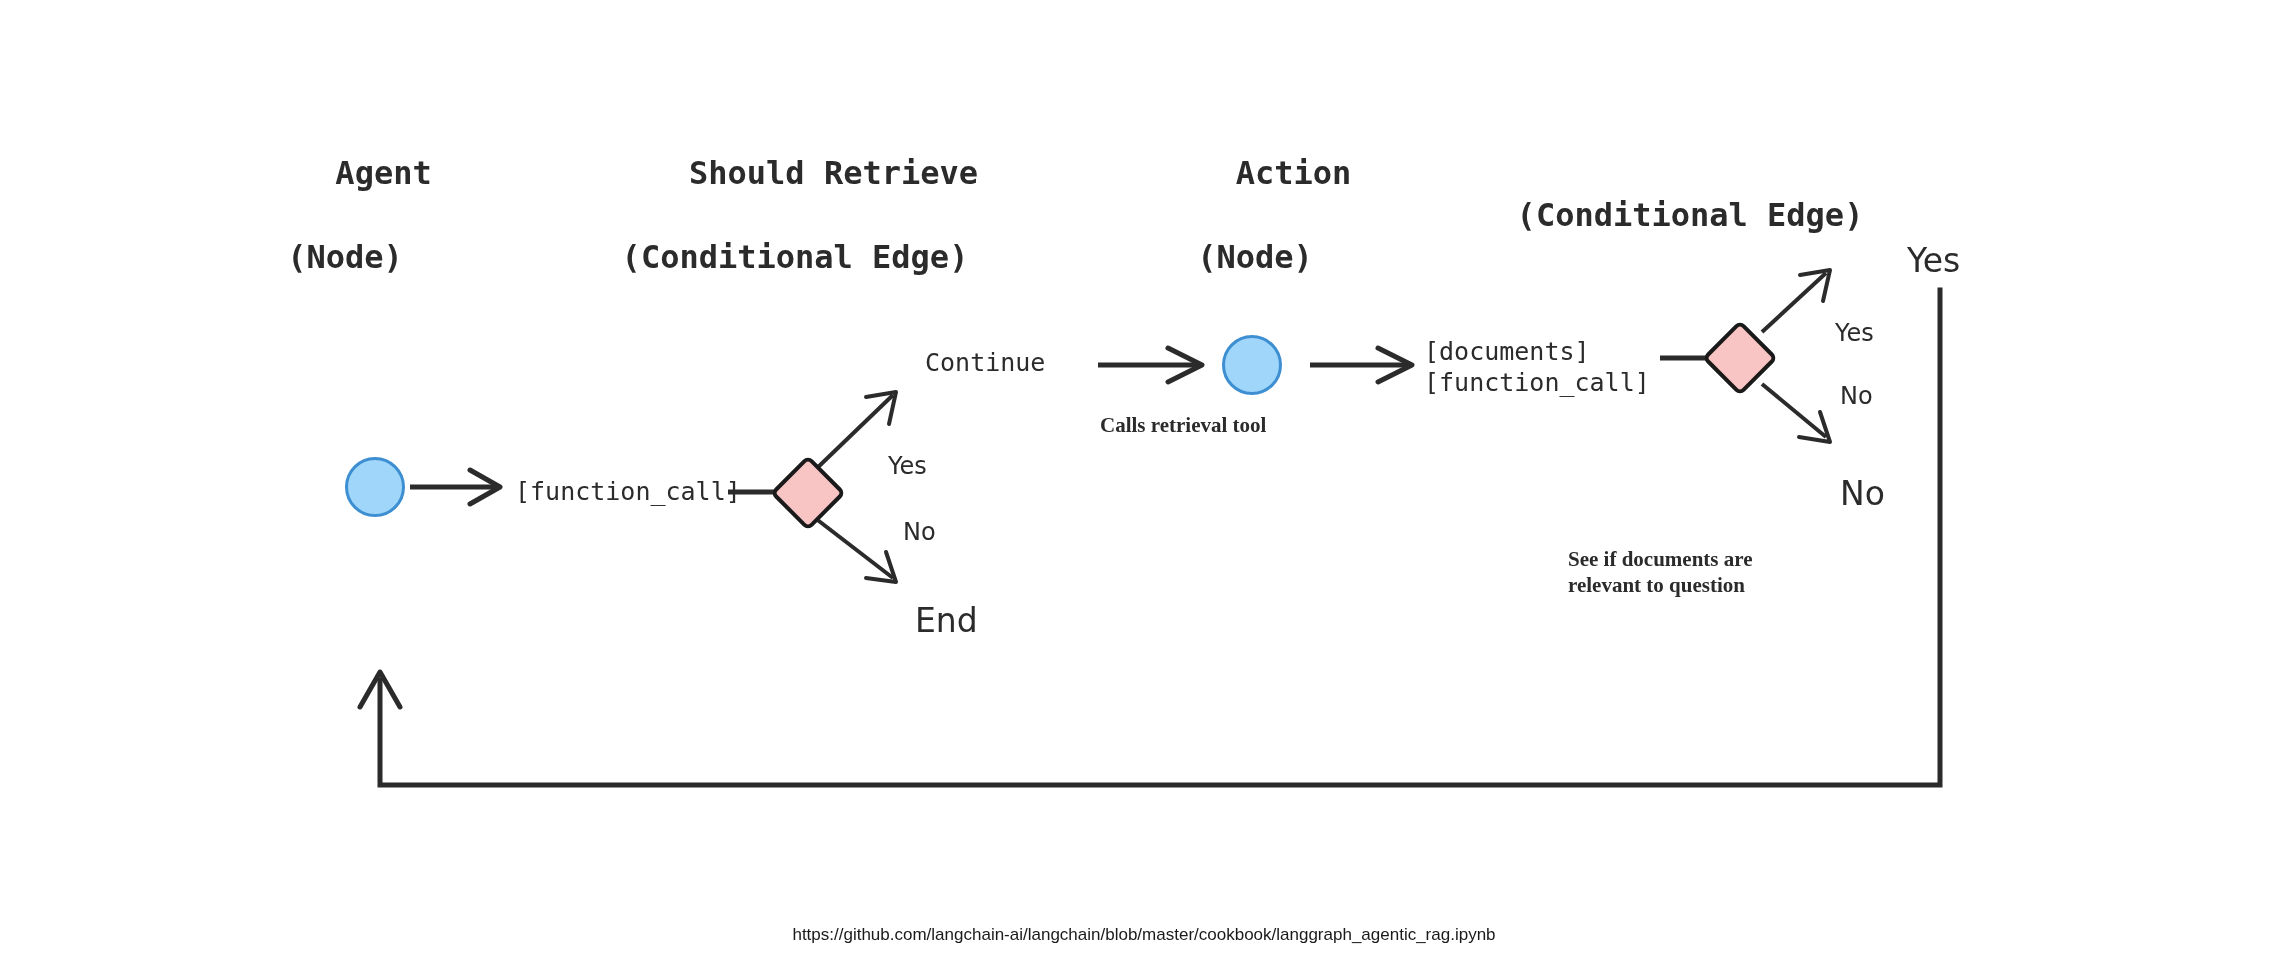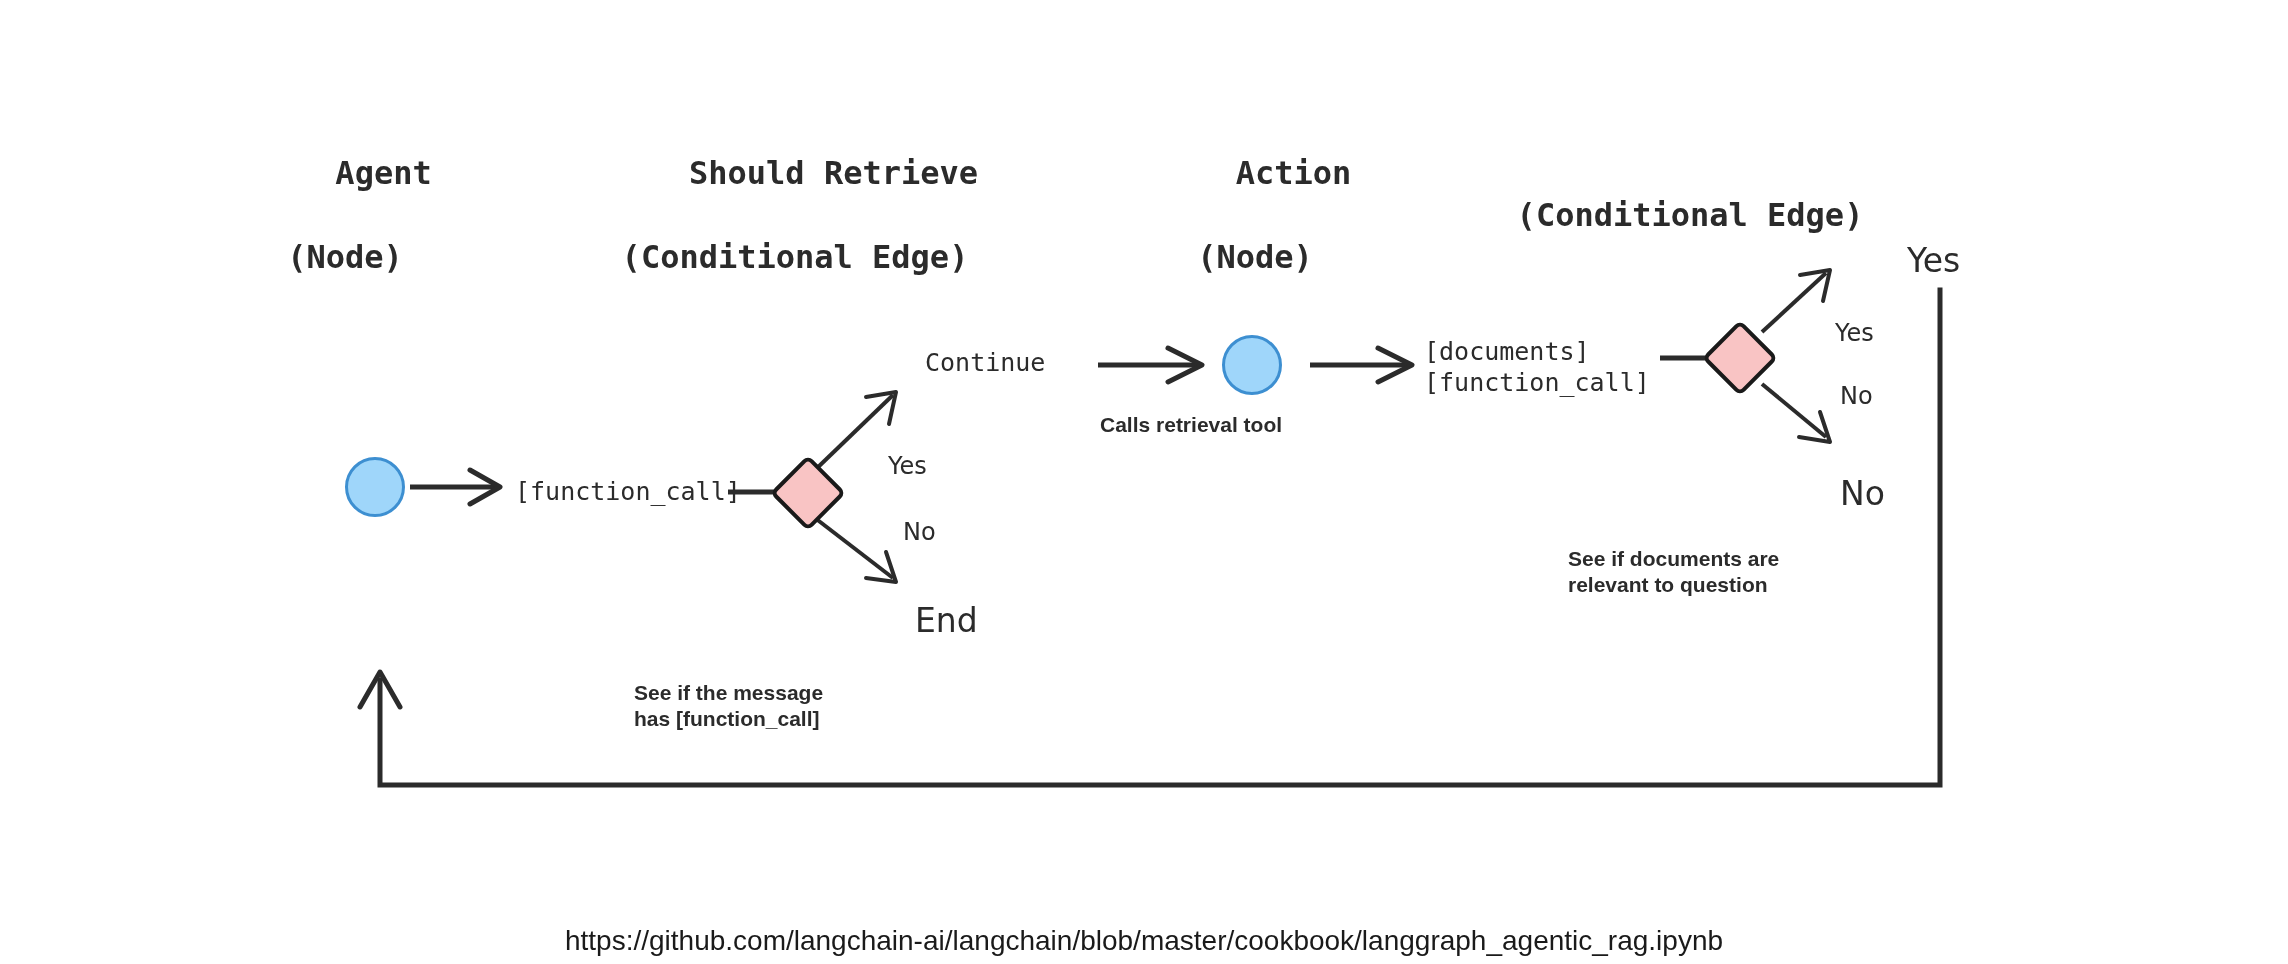--- a/index.html
+++ b/index.html
@@ -54,21 +54,21 @@
   .mono-label {
     position: absolute;
     font-family: "DejaVu Sans Mono", monospace;
     font-size: 25px;
     line-height: 31px;
     color: #2b2b2b;
     white-space: pre;
   }
   .mono-small {
     position: absolute;
-    font-family: Liberation Sans, sans-serif;
+    font-family: Liberation Serif, serif;
     font-weight: bold;
     font-size: 21px;
     line-height: 26px;
     color: #2b2b2b;
     white-space: pre;
   }
   .sans-label {
     position: absolute;
     font-family: "DejaVu Sans", sans-serif;
     font-size: 24px;
@@ -95,21 +95,21 @@
     pointer-events: none;
   }
 
   
   .footer-url {
     position: absolute;
     left: 0;
     right: 0;
     text-align: center;
     font-family: "Liberation Sans", sans-serif;
-    font-size: 28px;
+    font-size: 17px;
     color: #1a1a1a;
   }
 </style>
 </head>
 <body>
 
 <div id="canvas">
 
   <svg id="wires" viewBox="0 0 2288 964" xmlns="http://www.w3.org/2000/svg">
 
@@ -186,22 +186,20 @@
 
   <div class="mono-label" style="left:515px; top:476px;">[function_call]</div>
 
   <div class="diamond" style="left:781px; top:466px; width:54px; height:54px;"></div>
 
   <div class="sans-label" style="left:888px; top:452px;">Yes</div>
   <div class="sans-label" style="left:903px; top:518px;">No</div>
 
   <div class="sans-big" style="left:915px; top:602px;">End</div>
 
-  <div class="mono-small" style="left: 634px; top: 680px; white-space: pre;">See if the message
-has [function_call]</div>
 
   <div class="mono-label" style="left:925px; top:347px;">Continue</div>
 
   <div class="node-circle" style="left:1222px; top:335px; width:60px; height:60px;"></div>
 
   <div class="mono-small center" style="left: 1100px; top: 412px; width: 310px; white-space: pre;">Calls retrieval tool</div>
 
   <div class="mono-label center" style="left:1424px; top:336px; width:240px;">[documents]</div>
   <div class="mono-label center" style="left:1424px; top:367px; width:240px;">[function_call]</div>
 

